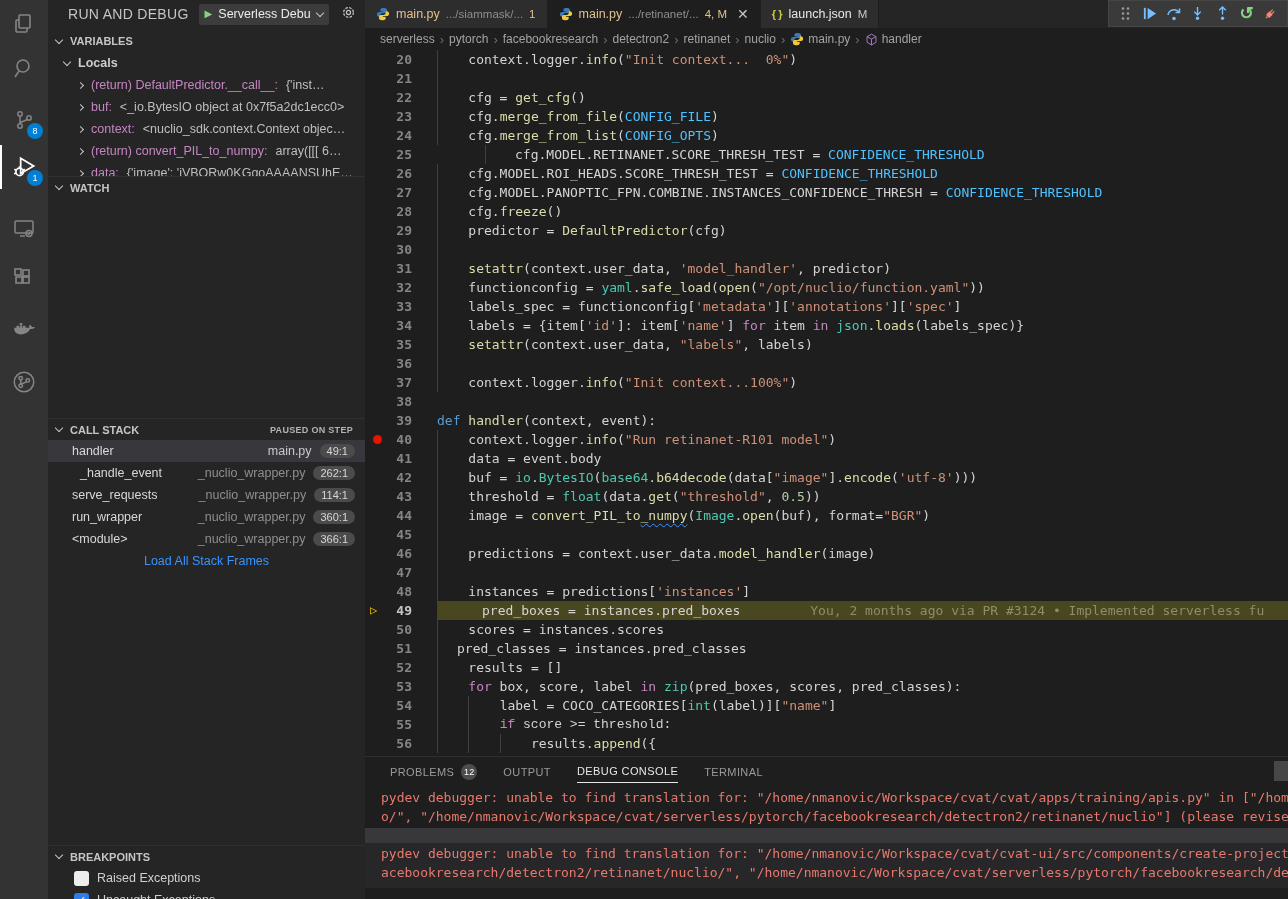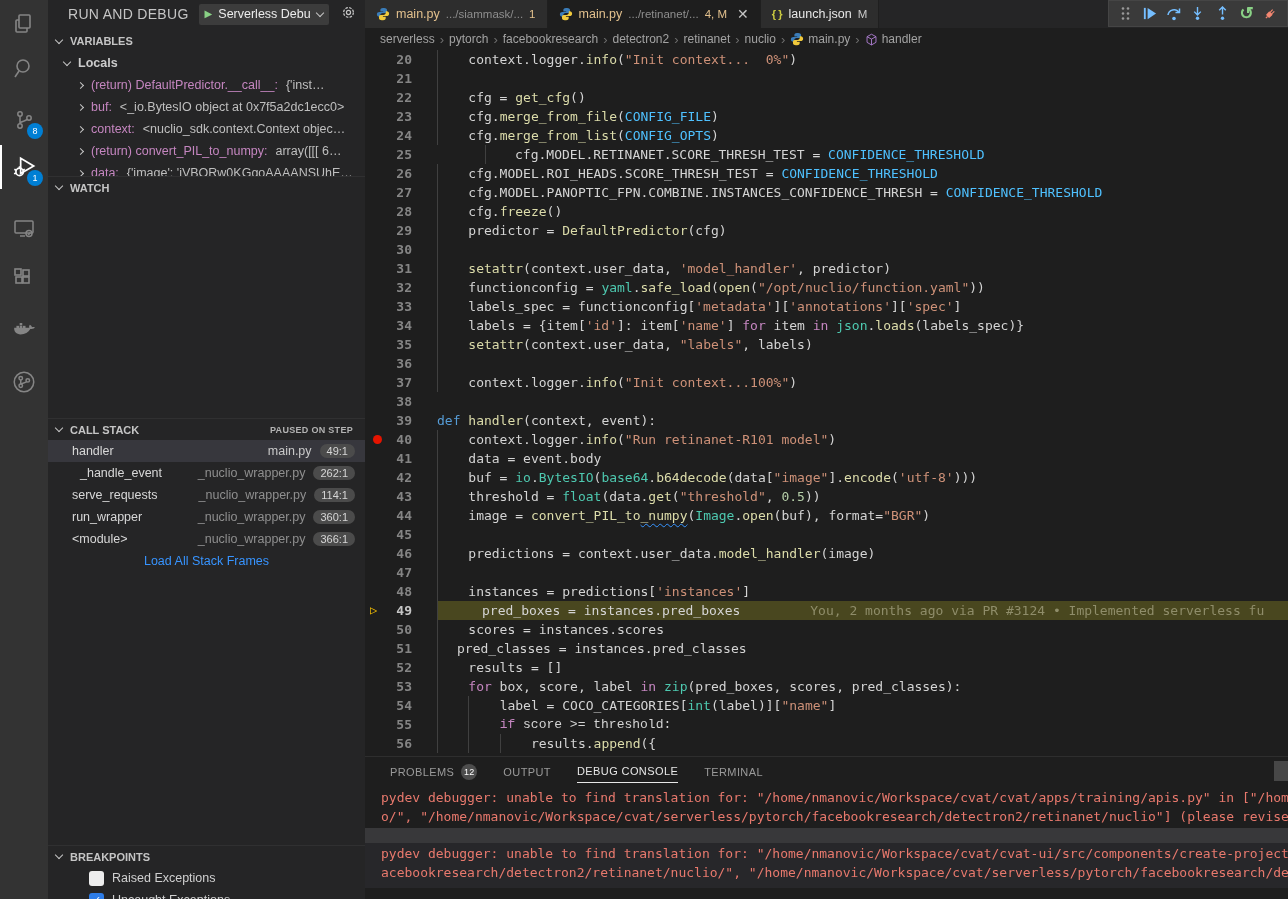--- a/index.html
+++ b/index.html
@@ -44,21 +44,21 @@
   .frame-row { position:absolute; left:0; right:0; height:22px; display:flex; align-items:center; padding-left:24px; padding-right:10px;
                font-size:12.5px; white-space:nowrap; }
   .frame-row.selected { background:#37373d; }
   .frame-name { color:#d8d8d8; }
   .frame-file { margin-left:auto; color:#8f8f8f; }
   .frame-row.selected .frame-file { color:#c9c9c9; }
   .frame-pos { margin-left:8px; background:#4b4b4b; color:#d6d6d6; font-size:11px; border-radius:9px; padding:1px 7px; }
   .load-link { position:absolute; left:0; right:0; height:22px; display:flex; align-items:center; justify-content:center;
                color:#3794ff; font-size:12.5px; cursor:pointer; }
 
-  .bp-row { position:absolute; left:15px; right:0; height:22px; display:flex; align-items:center; gap:8px; padding-left:26px; font-size:12.5px; color:#d0d0d0; }
+  .bp-row { position:absolute; left:0; right:0; height:22px; display:flex; align-items:center; gap:8px; padding-left:26px; font-size:12.5px; color:#d0d0d0; }
   .cb { width:15px; height:15px; border-radius:3px; background:#ededed; flex:none; }
   .cb.checked { background:#2d7ce7; color:#fff; font-size:11px; line-height:15px; text-align:center; }
 
   
   .editor-region { position:absolute; left:365px; top:0; right:0; height:756px; background:#1e1e1e; overflow:hidden; }
   .tabbar { height:28px; background:#252526; display:flex; }
   .tab { display:flex; align-items:center; gap:6px; padding:0 11px; font-size:12.5px; background:#2d2d2d;
          border-right:1px solid #1f1f1f; white-space:nowrap; cursor:pointer; }
   .tab.active { background:#1e1e1e; }
   .tab-name { color:#e2c08d; }

